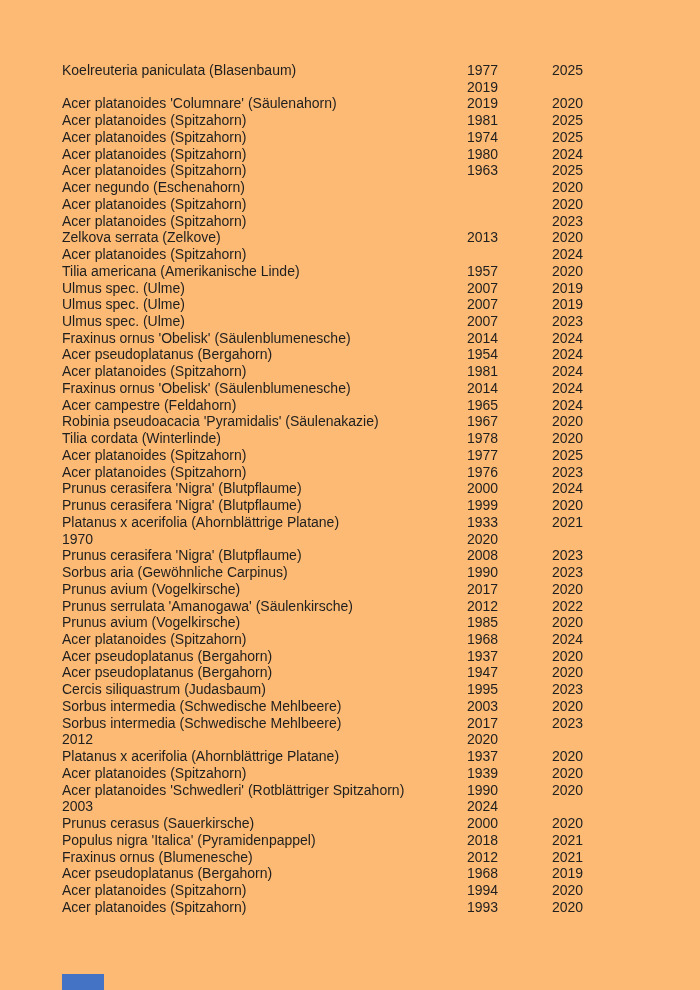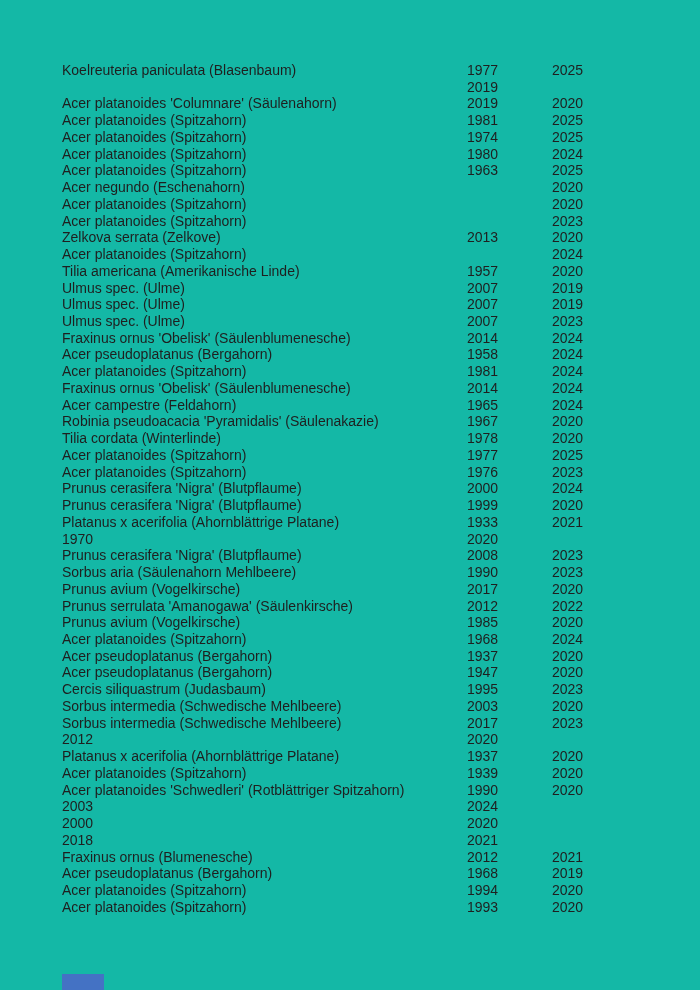--- a/index.html
+++ b/index.html
@@ -39,21 +39,21 @@
     position: absolute;
     left: 62px;
     top: 974px;
     width: 42px;
     height: 16px;
   }
 </style>
 </head>
 <body>
 
-<div class="page" style="background: #14b8a6; color: rgb(31, 31, 31);">
+<div class="page" style="background: #fdba74; color: rgb(31, 31, 31);">
   <div class="tree-table">
       <div class="tree-row">
     <span class="cell">Koelreuteria paniculata (Blasenbaum)</span>
     <span class="cell">1977</span>
     <span class="cell">2025</span>
   </div>
       <div class="tree-row">
     <span class="cell"></span>
     <span class="cell">2019</span>
   </div>
@@ -127,21 +127,21 @@
     <span class="cell">2007</span>
     <span class="cell">2023</span>
   </div>
       <div class="tree-row">
     <span class="cell">Fraxinus ornus 'Obelisk' (Säulenblumenesche)</span>
     <span class="cell">2014</span>
     <span class="cell">2024</span>
   </div>
       <div class="tree-row">
     <span class="cell">Acer pseudoplatanus (Bergahorn)</span>
-    <span class="cell">1958</span>
+    <span class="cell">1954</span>
     <span class="cell">2024</span>
   </div>
       <div class="tree-row">
     <span class="cell">Acer platanoides (Spitzahorn)</span>
     <span class="cell">1981</span>
     <span class="cell">2024</span>
   </div>
       <div class="tree-row">
     <span class="cell">Fraxinus ornus 'Obelisk' (Säulenblumenesche)</span>
     <span class="cell">2014</span>
@@ -190,21 +190,21 @@
       <div class="tree-row">
     <span class="cell">1970</span>
     <span class="cell">2020</span>
   </div>
       <div class="tree-row">
     <span class="cell">Prunus cerasifera 'Nigra' (Blutpflaume)</span>
     <span class="cell">2008</span>
     <span class="cell">2023</span>
   </div>
       <div class="tree-row">
-    <span class="cell">Sorbus aria (Säulenahorn Mehlbeere)</span>
+    <span class="cell">Sorbus aria (Gewöhnliche Carpinus)</span>
     <span class="cell">1990</span>
     <span class="cell">2023</span>
   </div>
       <div class="tree-row">
     <span class="cell">Prunus avium (Vogelkirsche)</span>
     <span class="cell">2017</span>
     <span class="cell">2020</span>
   </div>
       <div class="tree-row">
     <span class="cell">Prunus serrulata 'Amanogawa' (Säulenkirsche)</span>
@@ -263,24 +263,26 @@
       <div class="tree-row">
     <span class="cell">Acer platanoides 'Schwedleri' (Rotblättriger Spitzahorn)</span>
     <span class="cell">1990</span>
     <span class="cell">2020</span>
   </div>
       <div class="tree-row">
     <span class="cell">2003</span>
     <span class="cell">2024</span>
   </div>
       <div class="tree-row">
+    <span class="cell">Prunus cerasus (Sauerkirsche)</span>
     <span class="cell">2000</span>
     <span class="cell">2020</span>
   </div>
       <div class="tree-row">
+    <span class="cell">Populus nigra 'Italica' (Pyramidenpappel)</span>
     <span class="cell">2018</span>
     <span class="cell">2021</span>
   </div>
       <div class="tree-row">
     <span class="cell">Fraxinus ornus (Blumenesche)</span>
     <span class="cell">2012</span>
     <span class="cell">2021</span>
   </div>
       <div class="tree-row">
     <span class="cell">Acer pseudoplatanus (Bergahorn)</span>

